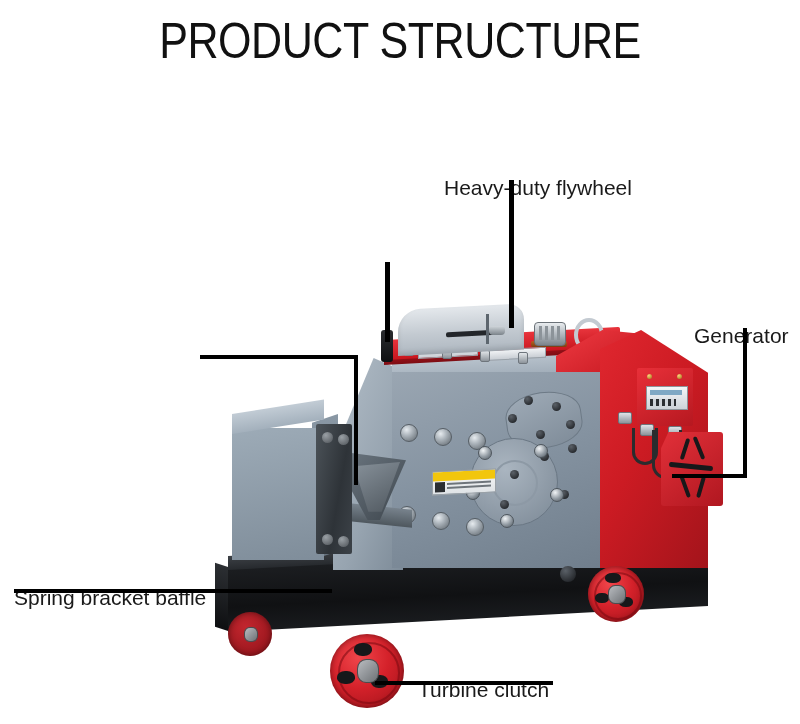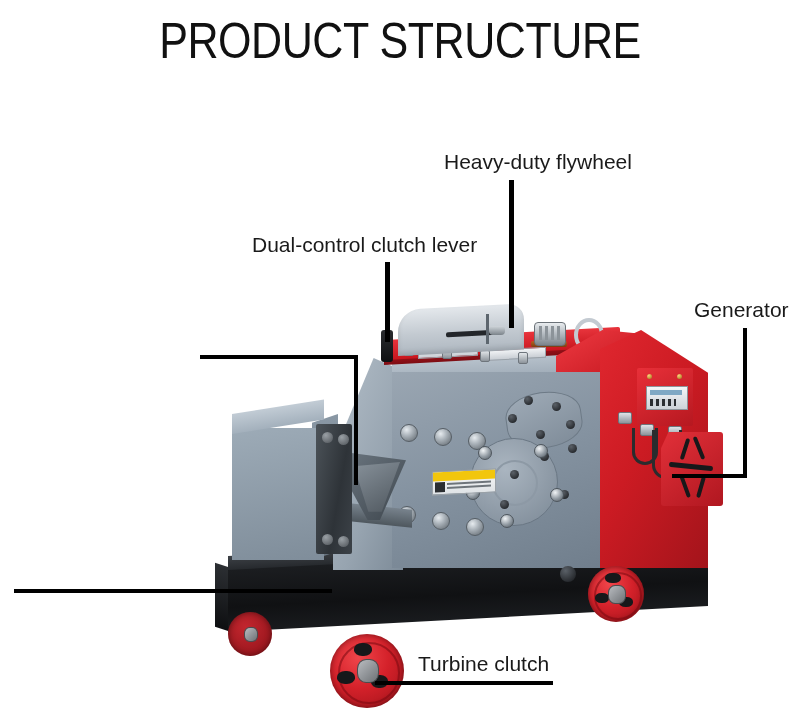--- a/index.html
+++ b/index.html
@@ -15,21 +15,21 @@
     position:absolute;left:0;top:12px;width:800px;text-align:center;
     font-size:50px;line-height:58px;letter-spacing:-0.5px;
     font-weight:400;color:#111111;
     transform:scaleX(0.86);transform-origin:50% 50%;
     white-space:nowrap;
   }
 
   
   .lbl{
     position:absolute;font-size:21px;line-height:24px;color:#1a1a1a;
-    white-space:nowrap;font-weight:400;
+    white-space:nowrap;font-weight:400;margin-top:26px;
   }
   .leader{position:absolute;background:#000000;}
 
   
   #machine{position:absolute;left:0;top:0;width:800px;height:724px;}
 
   
   .base-top{
     position:absolute;left:228px;top:556px;width:480px;height:16px;
     background:linear-gradient(180deg,#3d4146 0%,#23262a 100%);
@@ -392,28 +392,28 @@
     <div class="wheel" style="left:228px;top:612px;width:44px;height:44px;
       background:radial-gradient(circle at 40% 34%,#c2262e,#8c1118);">
       <span class="hub"></span>
     </div>
 
   </div>
 
   <div class="lbl" style="left:444px;top:150px;">Heavy-duty flywheel</div>
   <div class="leader" style="left:509px;top:180px;width:5px;height:148px;"></div>
 
-  <div class="lbl" style="left:252px;top:233px;">Dual-control clutch lever</div>
   <div class="leader" style="left:385px;top:262px;width:5px;height:80px;"></div>
 
   <div class="leader" style="left:200px;top:355px;width:158px;height:4px;"></div>
   <div class="leader" style="left:354px;top:355px;width:4px;height:130px;"></div>
 
   <div class="lbl" style="left:694px;top:298px;">Generator</div>
   <div class="leader" style="left:743px;top:328px;width:4px;height:150px;"></div>
   <div class="leader" style="left:672px;top:474px;width:75px;height:4px;"></div>
 
+  <div class="lbl" style="left:14px;top:560px;">Spring bracket baffle</div>
   <div class="leader" style="left:14px;top:589px;width:318px;height:4px;"></div>
 
   <div class="lbl" style="left:418px;top:652px;">Turbine clutch</div>
   <div class="leader" style="left:375px;top:681px;width:178px;height:4px;"></div>
 
 </div>
 
 </body></html>

